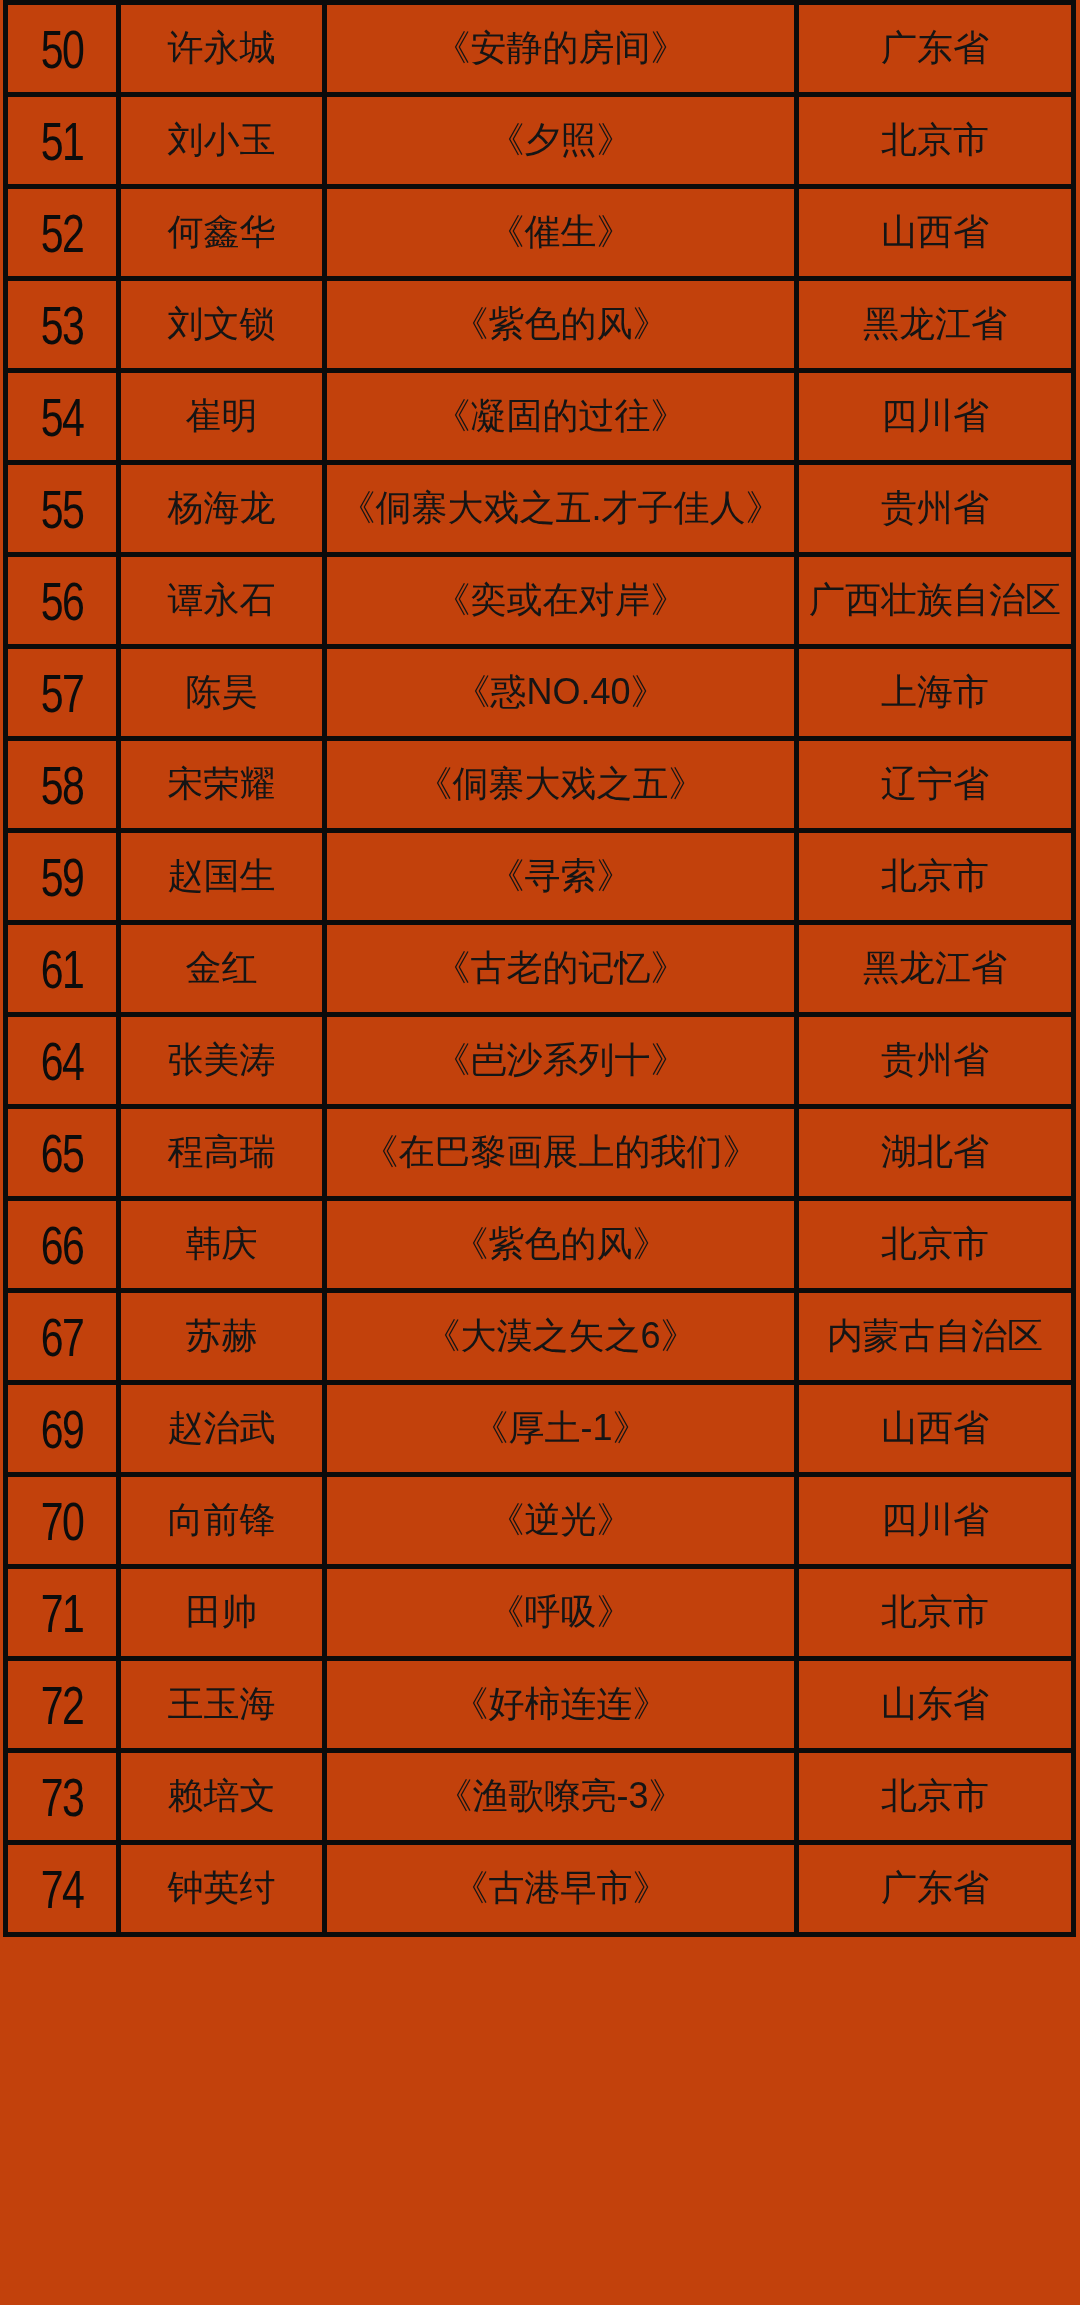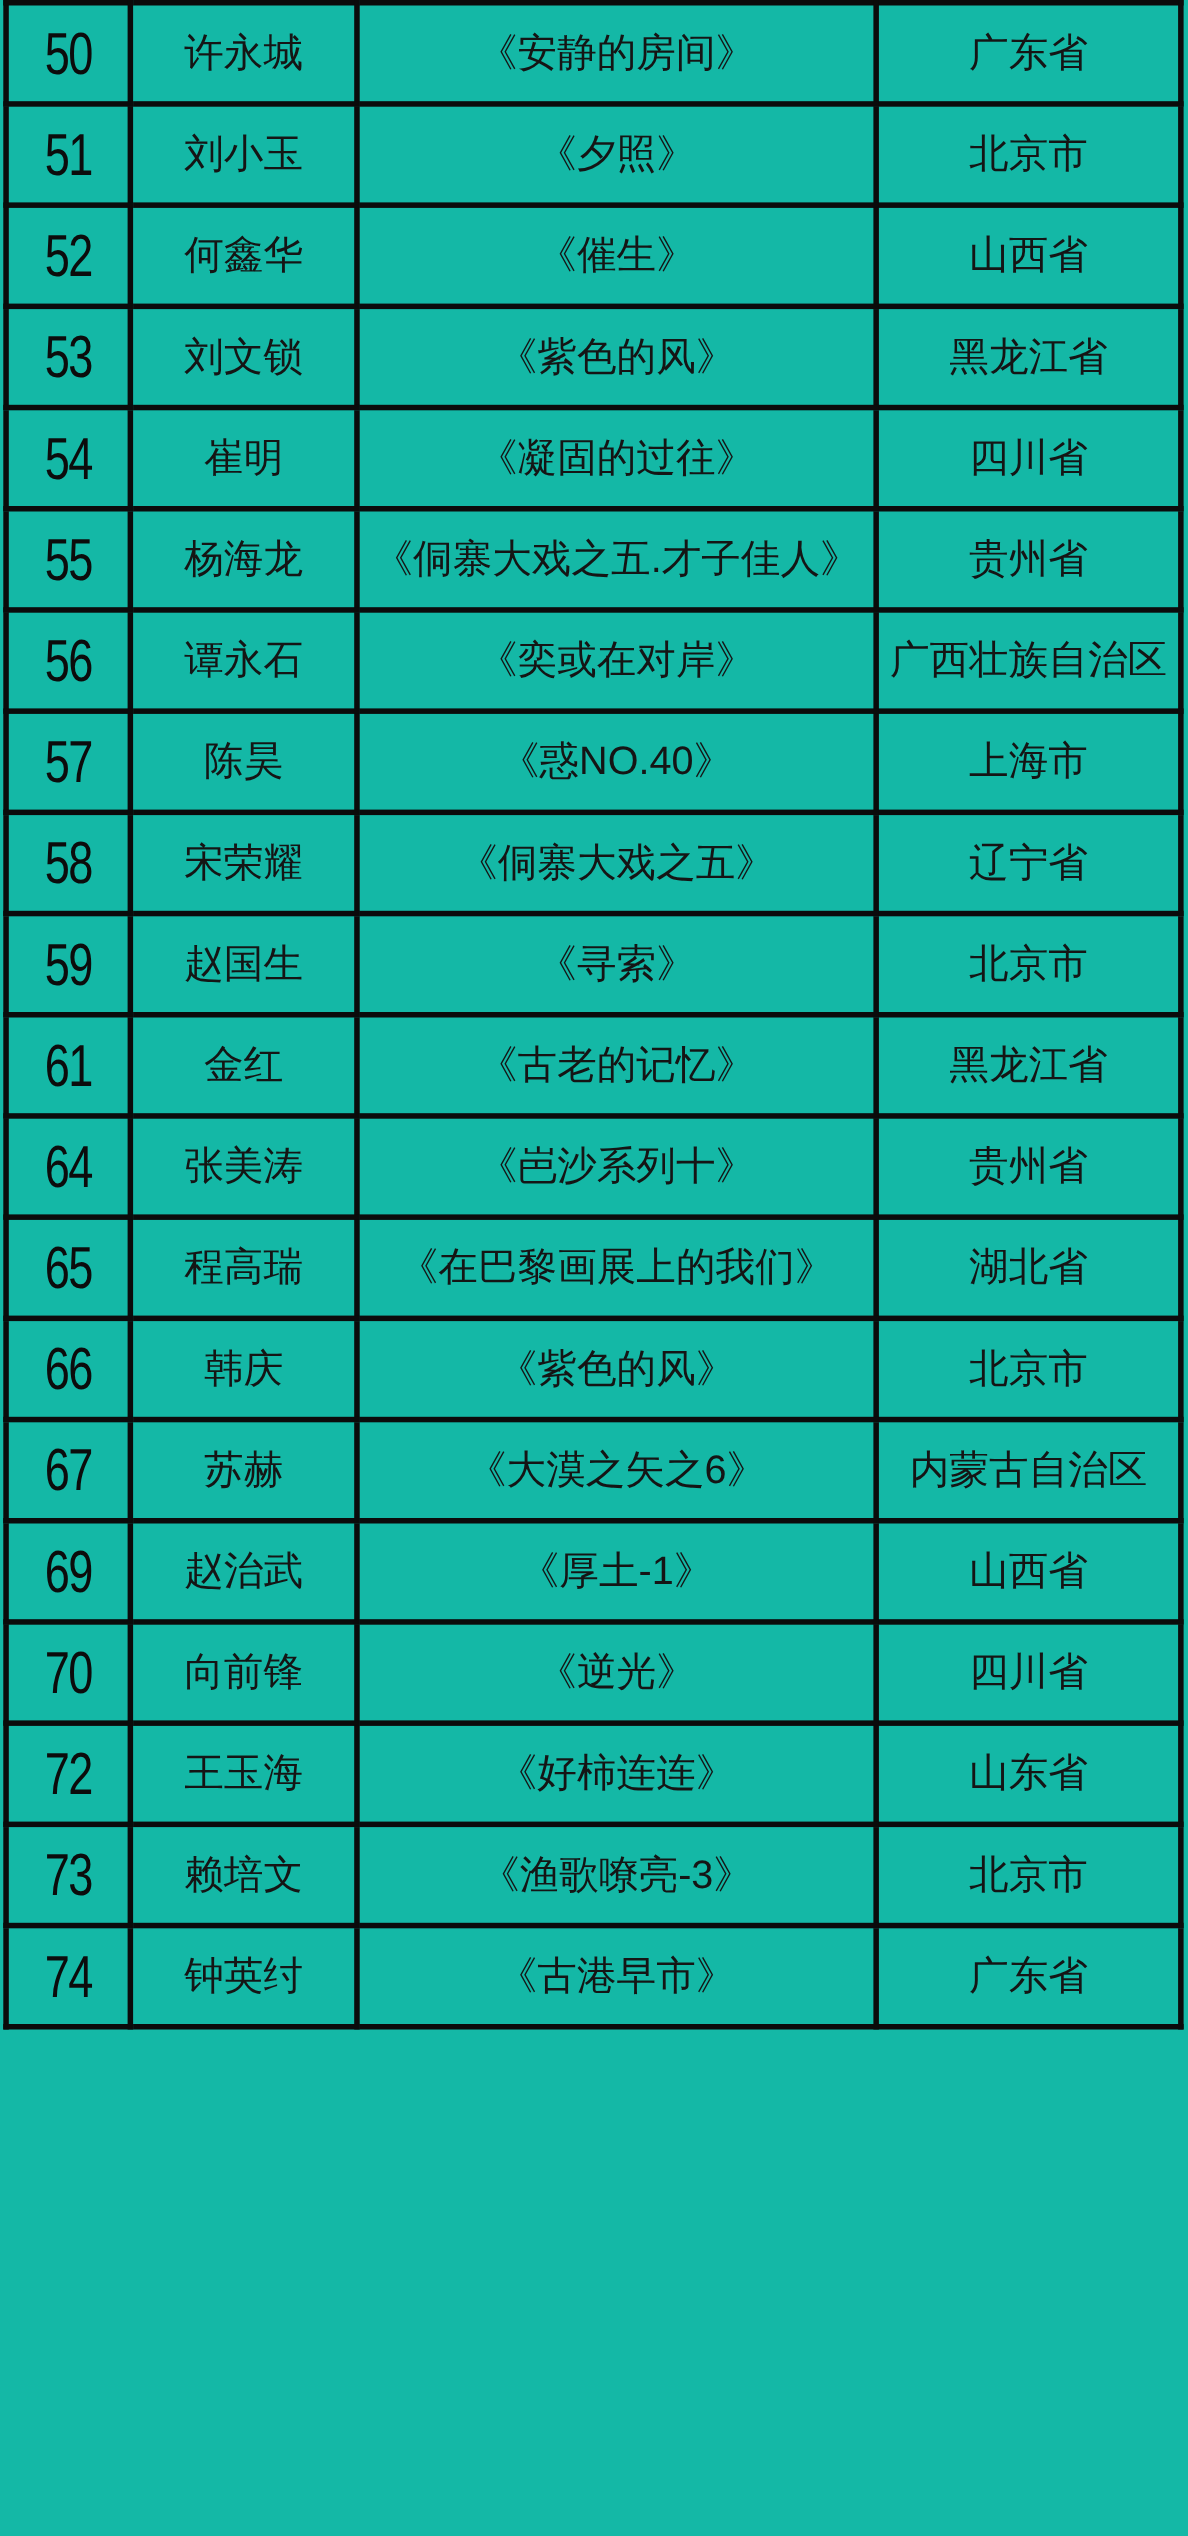--- a/index.html
+++ b/index.html
@@ -4,21 +4,21 @@
 <style>
   html, body {
     margin: 0;
     padding: 0;
     background: #ffffff;
   }
   .page {
     position: relative;
     width: 1080px;
     height: 2305px;
-    background: #14b8a6;
+    background: #c2410c;
     overflow: hidden;
     font-family: "Liberation Sans", "DejaVu Sans", sans-serif;
     color: #101010;
   }
   table.roster {
     border-collapse: collapse;
     table-layout: fixed;
     width: 1068px;
     margin-left: 3px;
     margin-top: 0;
@@ -196,20 +196,28 @@
         <tr>
     <td class="c-rank">
       <span class="rank-num">70</span>
     </td>
     <td class="c-name">向前锋</td>
     <td class="c-title">《逆光》</td>
     <td class="c-prov">四川省</td>
   </tr>
         <tr>
     <td class="c-rank">
+      <span class="rank-num">71</span>
+    </td>
+    <td class="c-name">田帅</td>
+    <td class="c-title">《呼吸》</td>
+    <td class="c-prov">北京市</td>
+  </tr>
+        <tr>
+    <td class="c-rank">
       <span class="rank-num">72</span>
     </td>
     <td class="c-name">王玉海</td>
     <td class="c-title">《好柿连连》</td>
     <td class="c-prov">山东省</td>
   </tr>
         <tr>
     <td class="c-rank">
       <span class="rank-num">73</span>
     </td>

